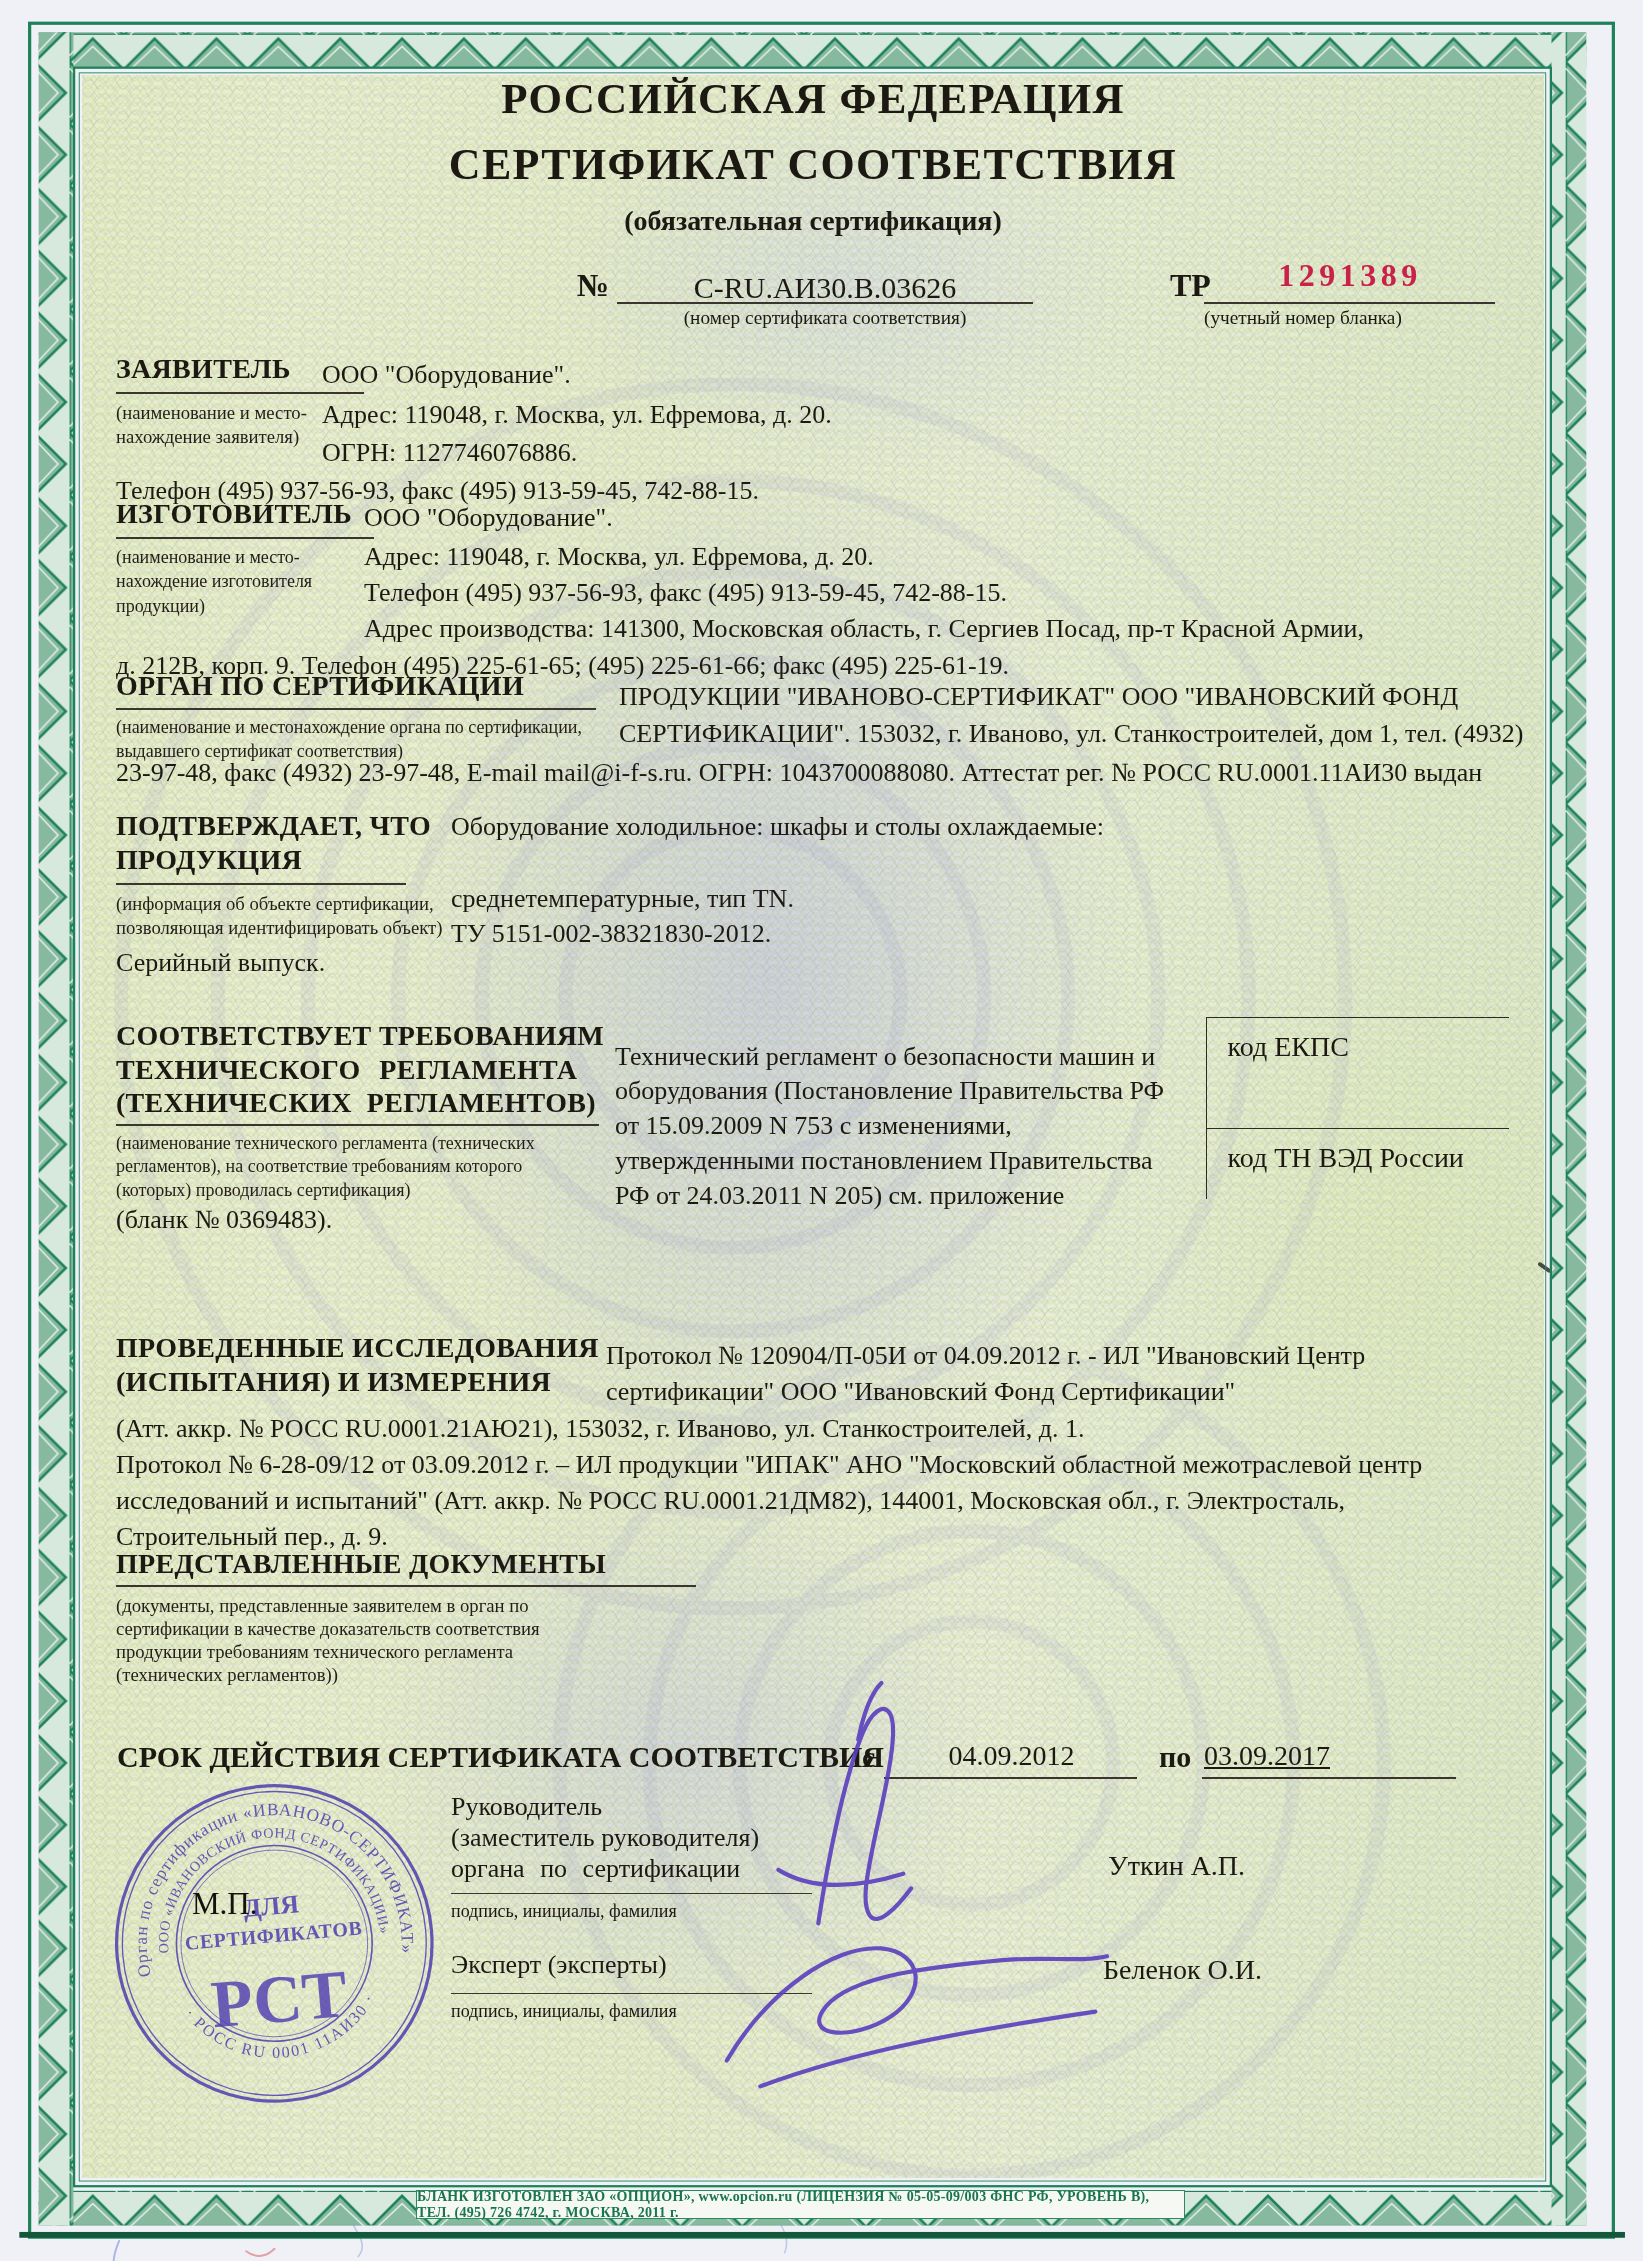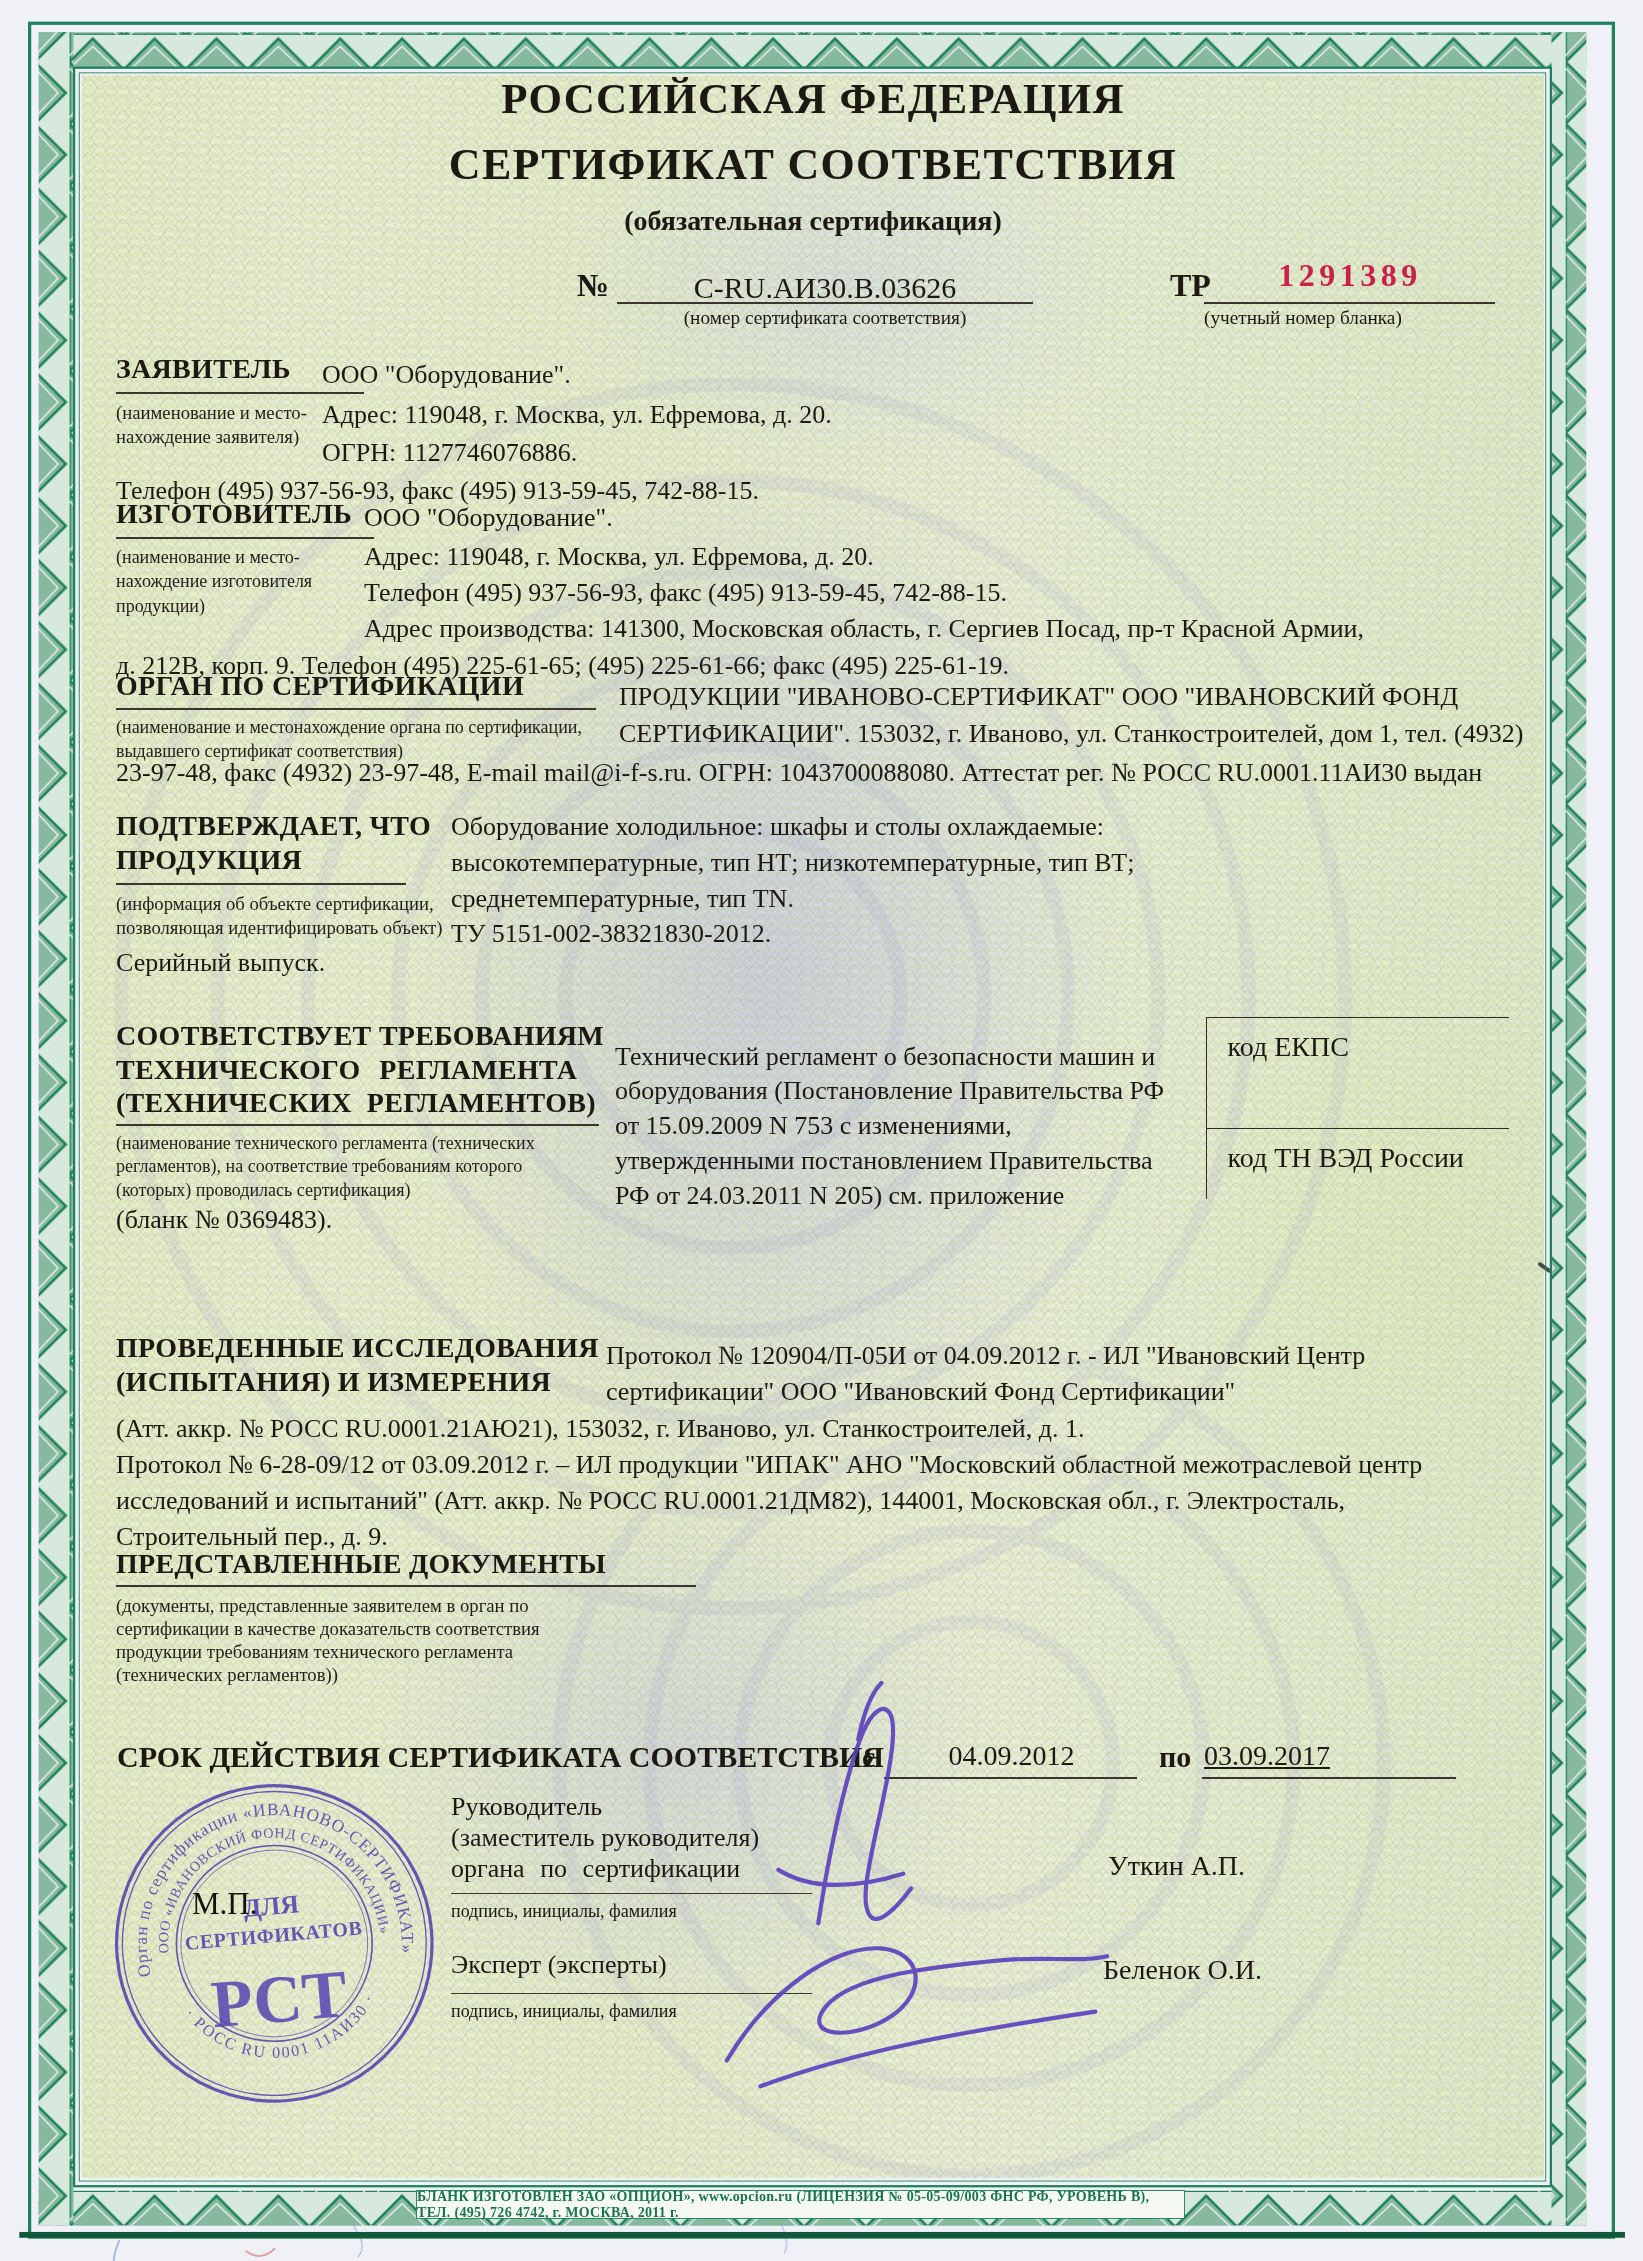--- a/index.html
+++ b/index.html
@@ -105,21 +105,20 @@
   <div class="t body40" style="left:619px;top:683px;">ПРОДУКЦИИ "ИВАНОВО-СЕРТИФИКАТ" ООО "ИВАНОВСКИЙ ФОНД</div>
   <div class="t body40" style="left:619px;top:720px;">СЕРТИФИКАЦИИ". 153032, г. Иваново, ул. Станкостроителей, дом 1, тел. (4932)</div>
   <div class="t body40" style="left:116px;top:759px;">23-97-48, факс (4932) 23-97-48, E-mail mail@i-f-s.ru. ОГРН: 1043700088080. Аттестат рег. № РОСС RU.0001.11АИ30 выдан</div>
 
   <div class="t h" style="left:116px;top:811px;">ПОДТВЕРЖДАЕТ, ЧТО</div>
   <div class="t h" style="left:116px;top:845px;">ПРОДУКЦИЯ</div>
   <div class="rule" style="left:116px;top:883px;width:290px;"></div>
   <div class="t sub" style="left:116px;top:894px;">(информация об объекте сертификации,</div>
   <div class="t sub" style="left:116px;top:918px;">позволяющая идентифицировать объект)</div>
   <div class="t body40" style="left:451px;top:813px;">Оборудование холодильное: шкафы и столы охлаждаемые:</div>
-  <div class="t body40" style="left:451px;top:849px;">высокотемпературные, тип НТ; низкотемпературные, тип ВТ;</div>
   <div class="t body40" style="left:451px;top:885px;">среднетемпературные, тип TN.</div>
   <div class="t body40" style="left:451px;top:920px;">ТУ 5151-002-38321830-2012.</div>
   <div class="t body40" style="left:116px;top:949px;">Серийный выпуск.</div>
 
   <div class="codebox" style="left:1206px;top:1017px;width:302px;height:110px;">
     <div class="t codetext" style="left:20.6px;top:14px;">код ЕКПС</div>
   </div>
   <div class="codebox" style="left:1206px;top:1128px;width:302px;height:70px;">
     <div class="t codetext" style="left:20.6px;top:14px;">код ТН ВЭД России</div>
   </div>

